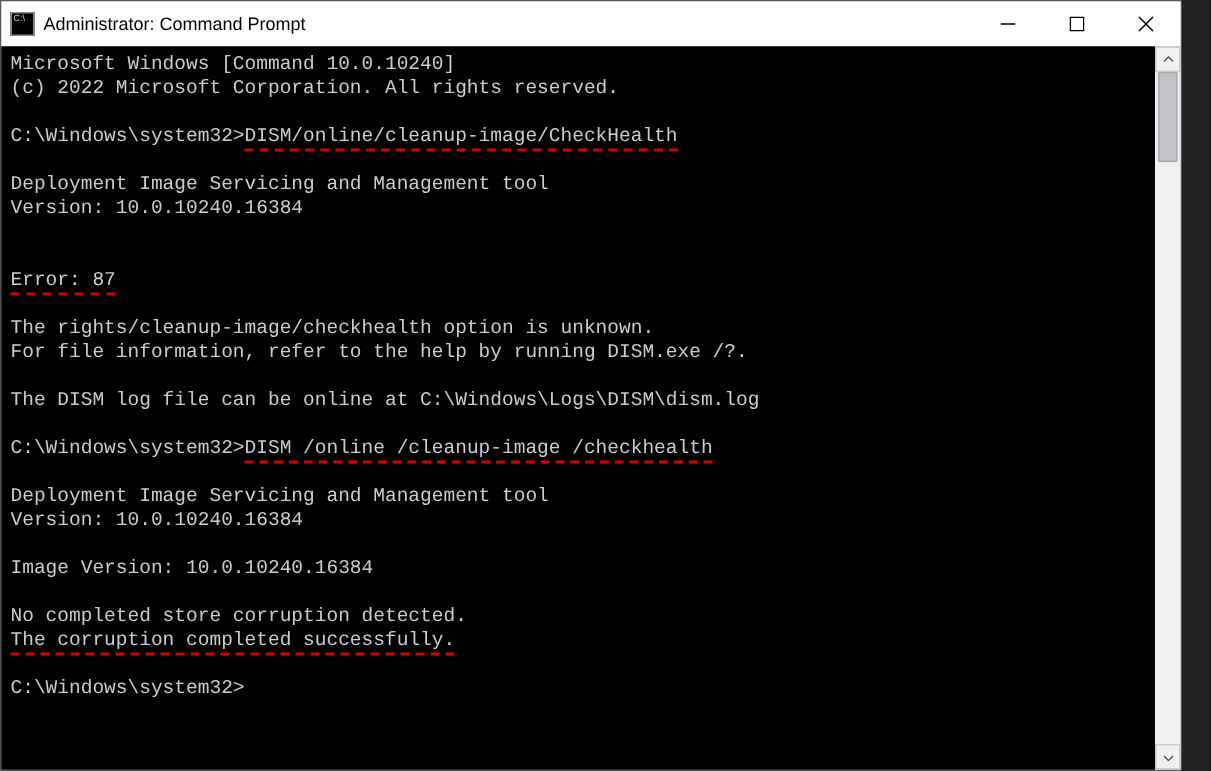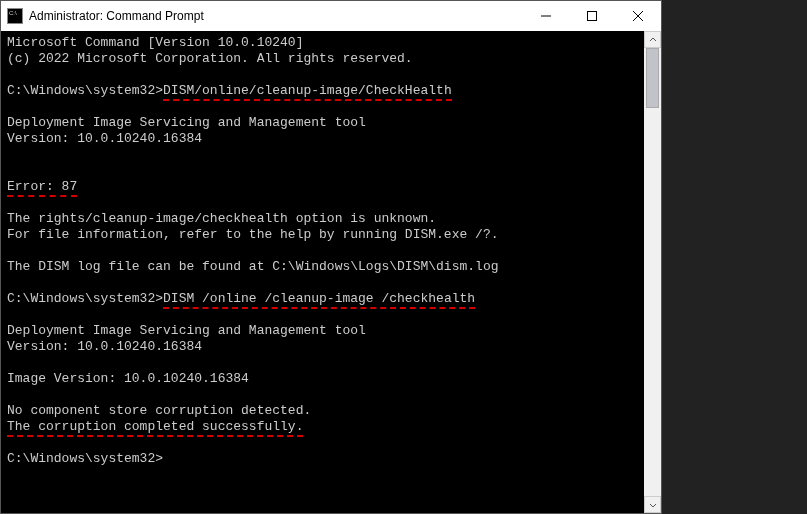--- a/index.html
+++ b/index.html
@@ -4,21 +4,21 @@
 <style>
 * { margin: 0; padding: 0; box-sizing: border-box; }
 body {
   font-family: Consolas, "Courier New", monospace;
   background: #222;
   width: 807px;
   height: 514px;
   overflow: hidden;
 }
 .window {
-  width: 662px;
+  width: 788px;
   height: 514px;
   background: #fff;
   border: 1px solid #555;
   display: flex;
   flex-direction: column;
 }
 .titlebar {
   height: 30px;
   background: #fff;
   display: flex;
@@ -125,44 +125,44 @@
       <div class="win-btn close">
         <svg width="10" height="10">
             <line x1="0" y1="0" x2="10" y2="10" stroke="#000" stroke-width="1"></line>
             <line x1="10" y1="0" x2="0" y2="10" stroke="#000" stroke-width="1"></line>
           </svg>
       </div>
     </div>
   </div>
 
   <div class="console-wrap">
-    <div class="console"><span>Microsoft Command [Version 10.0.10240]</span>
+    <div class="console"><span>Microsoft Windows [Command 10.0.10240]</span>
 <span>(c) 2022 Microsoft Corporation. All rights reserved.</span>
 
 <span>C:\Windows\system32&gt;</span><span class="redline">DISM/online/cleanup-image/CheckHealth</span>
 
 <span>Deployment Image Servicing and Management tool</span>
 <span>Version: 10.0.10240.16384</span>
 
 
 <span class="redline">Error: 87</span>
 
 <span>The rights/cleanup-image/checkhealth option is unknown.</span>
 <span>For file information, refer to the help by running DISM.exe /?.</span>
 
-<span>The DISM log file can be found at C:\Windows\Logs\DISM\dism.log</span>
+<span>The DISM log file can be online at C:\Windows\Logs\DISM\dism.log</span>
 
 <span>C:\Windows\system32&gt;</span><span class="redline">DISM /online /cleanup-image /checkhealth</span>
 
 <span>Deployment Image Servicing and Management tool</span>
 <span>Version: 10.0.10240.16384</span>
 
 <span>Image Version: 10.0.10240.16384</span>
 
-<span>No component store corruption detected.</span>
+<span>No completed store corruption detected.</span>
 <span class="redline">The corruption completed successfully.</span>
 
 <span>C:\Windows\system32&gt;</span></div>
 
     <div class="scrollbar">
       <div class="sb-btn">
         <svg width="8" height="8">
             <polyline points="1,5 4,2 7,5" fill="none" stroke="#555" stroke-width="1"></polyline>
           </svg>
       </div>

